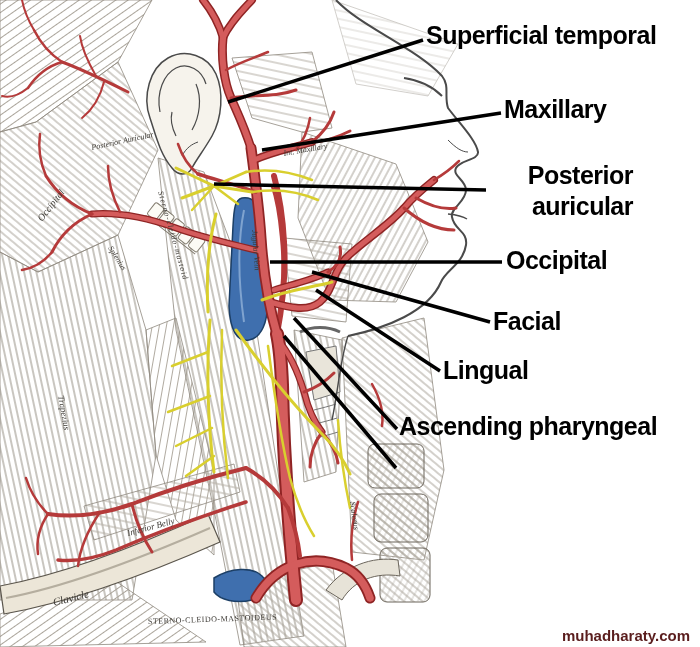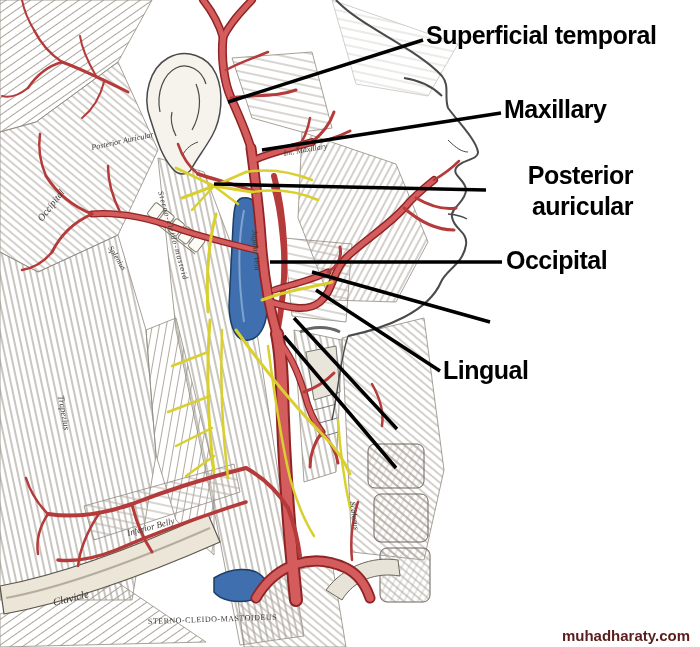--- a/index.html
+++ b/index.html
@@ -222,17 +222,19 @@
     <line class="ldr" x1="397" y1="429" x2="294" y2="318"></line>
     <line class="ldr" x1="396" y1="468" x2="284" y2="336"></line>
   </g>
 </svg>
 
 <div class="lbl" style="left:504px;top:94px">Maxillary</div>
 <div class="lbl" style="left:426px;top:20px">Superficial temporal</div>
 <div class="lbl center" style="left:483px;top:160px;width:150px">Posterior
 auricular</div>
 <div class="lbl" style="left:506px;top:245px">Occipital</div>
+<div class="lbl" style="left:493px;top:306px">Facial</div>
 <div class="lbl" style="left:443px;top:355px">Lingual</div>
+<div class="lbl" style="left:399px;top:411px">Ascending pharyngeal</div>
 
 <div class="watermark">muhadharaty.com</div>
 
 </div>
 
 </body></html>

